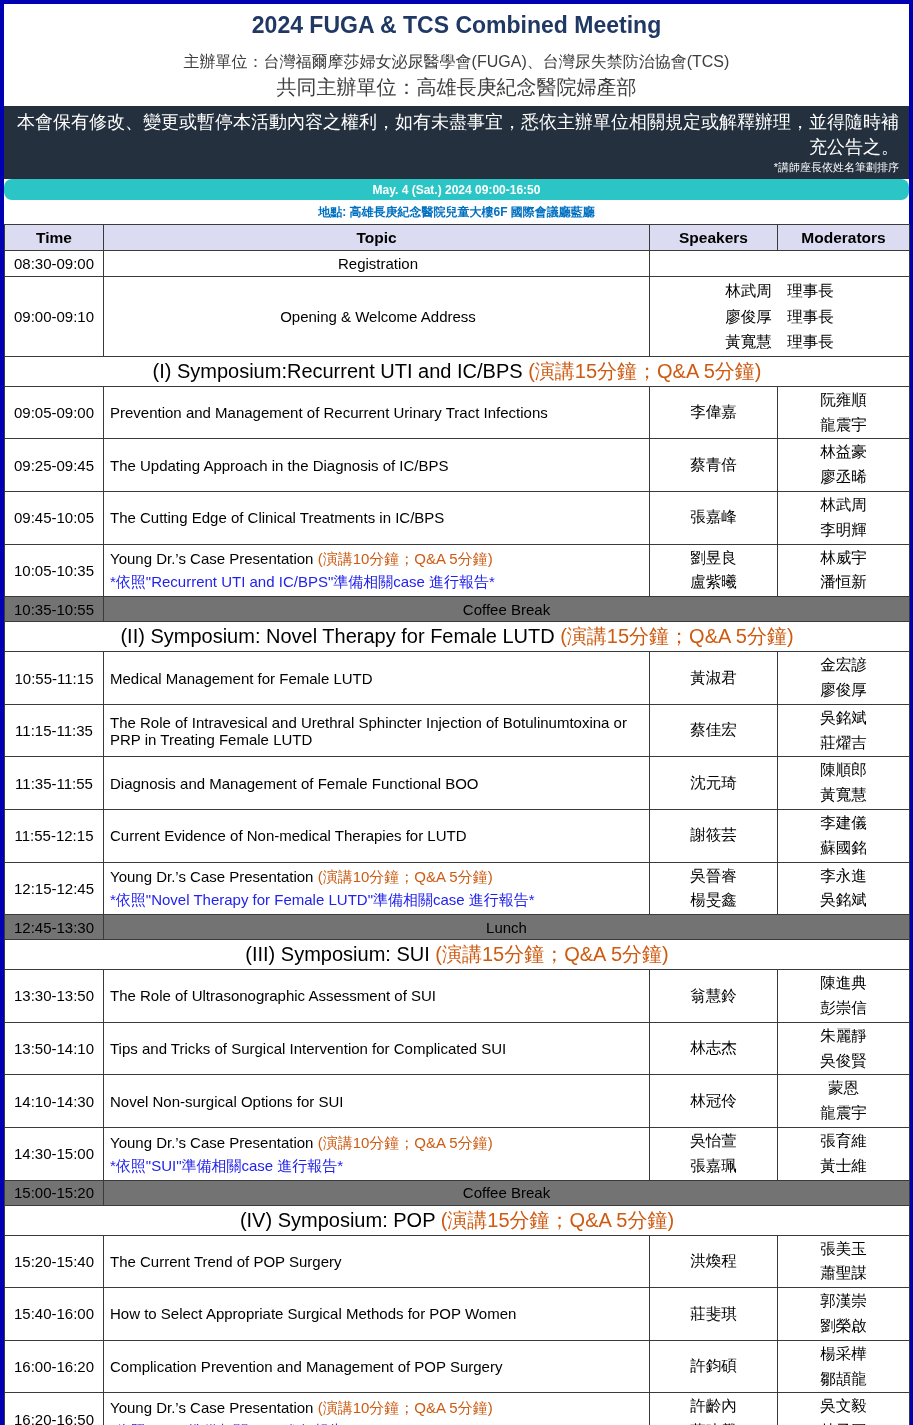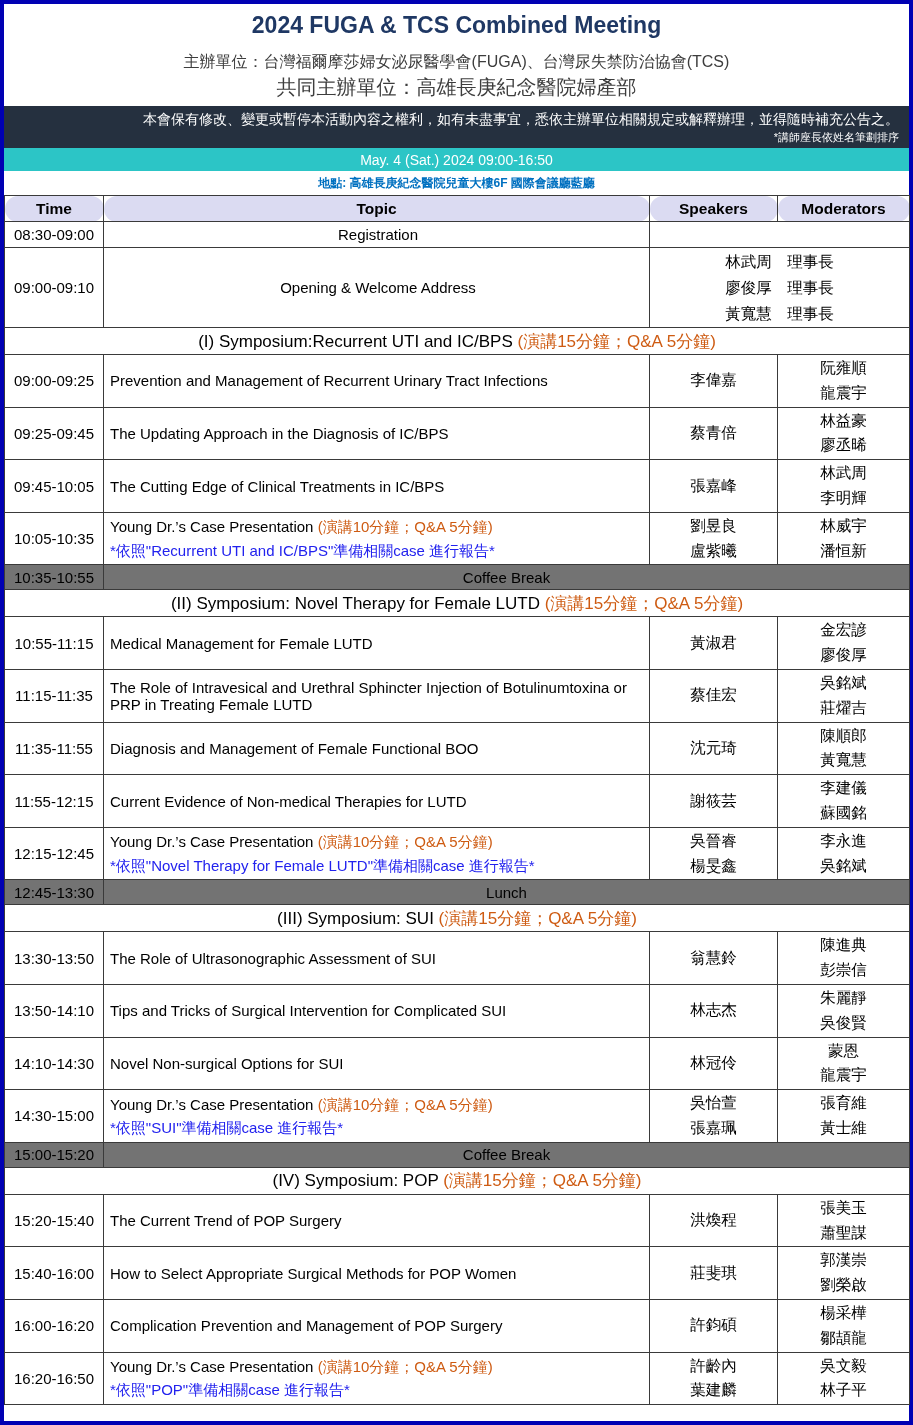--- a/index.html
+++ b/index.html
@@ -7,40 +7,40 @@
   .page { width:913px; min-height:1425px; border:4px solid #0000B3; background:#fff; }
 
   
   .header-top { text-align:center; padding:7px 4px 5px; }
   .title-en { color:#1F3864; font-size:23px; font-weight:bold; line-height:1.25; }
   .title-zh { color:#2B4BA3; font-size:26px; font-weight:bold; line-height:1.3; margin-top:1px; }
   .org-line { color:#3d3d3d; font-size:16px; line-height:1.45; margin-top:10px; }
   .org-line2 { color:#3d3d3d; font-size:20px; line-height:1.4; }
 
   .disclaimer-bar { background:#25303F; color:#fff; text-align:right; padding:4px 10px 4px; }
-  .disclaimer-main { font-size:14px; line-height:1.4; }
+  .disclaimer-main { font-size:18px; line-height:1.4; }
   .disclaimer-note { font-size:11px; line-height:1.35; }
 
-  .date-bar { background:#2CC5C6; color:#fff; text-align:center; font-weight:normal; font-size:14px; padding:4px 0 3px; }
+  .date-bar { background:#2CC5C6; color:#fff; text-align:center; font-weight:bold; font-size:12px; padding:4px 0 3px;border-radius:8px; }
   .location-line { color:#0070C0; text-align:center; font-weight:bold; font-size:12px; padding:4px 0 3px; }
 
   
   table { border-collapse:collapse; width:100%; table-layout:fixed; }
   th, td { border:1px solid #3A3A3A; font-size:15px; padding:1px 3px; vertical-align:middle; }
-  thead th { background:#DBDBF2; color:#000; font-weight:bold; height:26px; font-size:15.5px;border-radius:13px; }
+  thead th { background:#DBDBF2; color:#000; font-weight:bold; height:26px; font-size:15.5px; }
   .time { text-align:center; }
   .topic { text-align:left; padding-left:6px; }
   .center { text-align:center; }
   .names { text-align:center; line-height:1.6; font-size:15.5px; }
   .row-talk td { height:50px; }
   .row-young td { height:51px; }
   .row-merged.h-reg td { height:26px; }
   .row-merged.h-open td { height:75px; }
   .row-merged.h-open .names { line-height:1.65; }
-  .row-section td { height:27px; text-align:center; font-size:17px; background:#fff; }
+  .row-section td { height:27px; text-align:center; font-size:20px; background:#fff; }
   .row-break td { height:25px; background:#737373; }
   .break-label { text-align:center; }
   .orange { color:#CE5B12; }
   .blue-note { color:#2222EE; }
   .row-young .topic div { line-height:1.55; }
 </style>
 </head>
 <body>
 
 <div class="page">
@@ -86,21 +86,21 @@
           <td class="names" colspan="2">
             <div>林武周　理事長</div>
             <div>廖俊厚　理事長</div>
             <div>黃寬慧　理事長</div>
           </td>
         </tr>
         <tr class="row-section">
           <td colspan="4"><span>(I) Symposium:Recurrent UTI and IC/BPS </span><span class="orange">(演講15分鐘；Q&amp;A 5分鐘)</span></td>
         </tr>
         <tr class="row-talk">
-          <td class="time">09:00-09:25</td>
+          <td class="time">09:05-09:00</td>
           <td class="topic">Prevention and Management of Recurrent Urinary Tract Infections</td>
           <td class="names">
             <div>李偉嘉</div>
           </td>
           <td class="names">
             <div>阮雍順</div>
             <div>龍震宇</div>
           </td>
         </tr>
         <tr class="row-talk">

